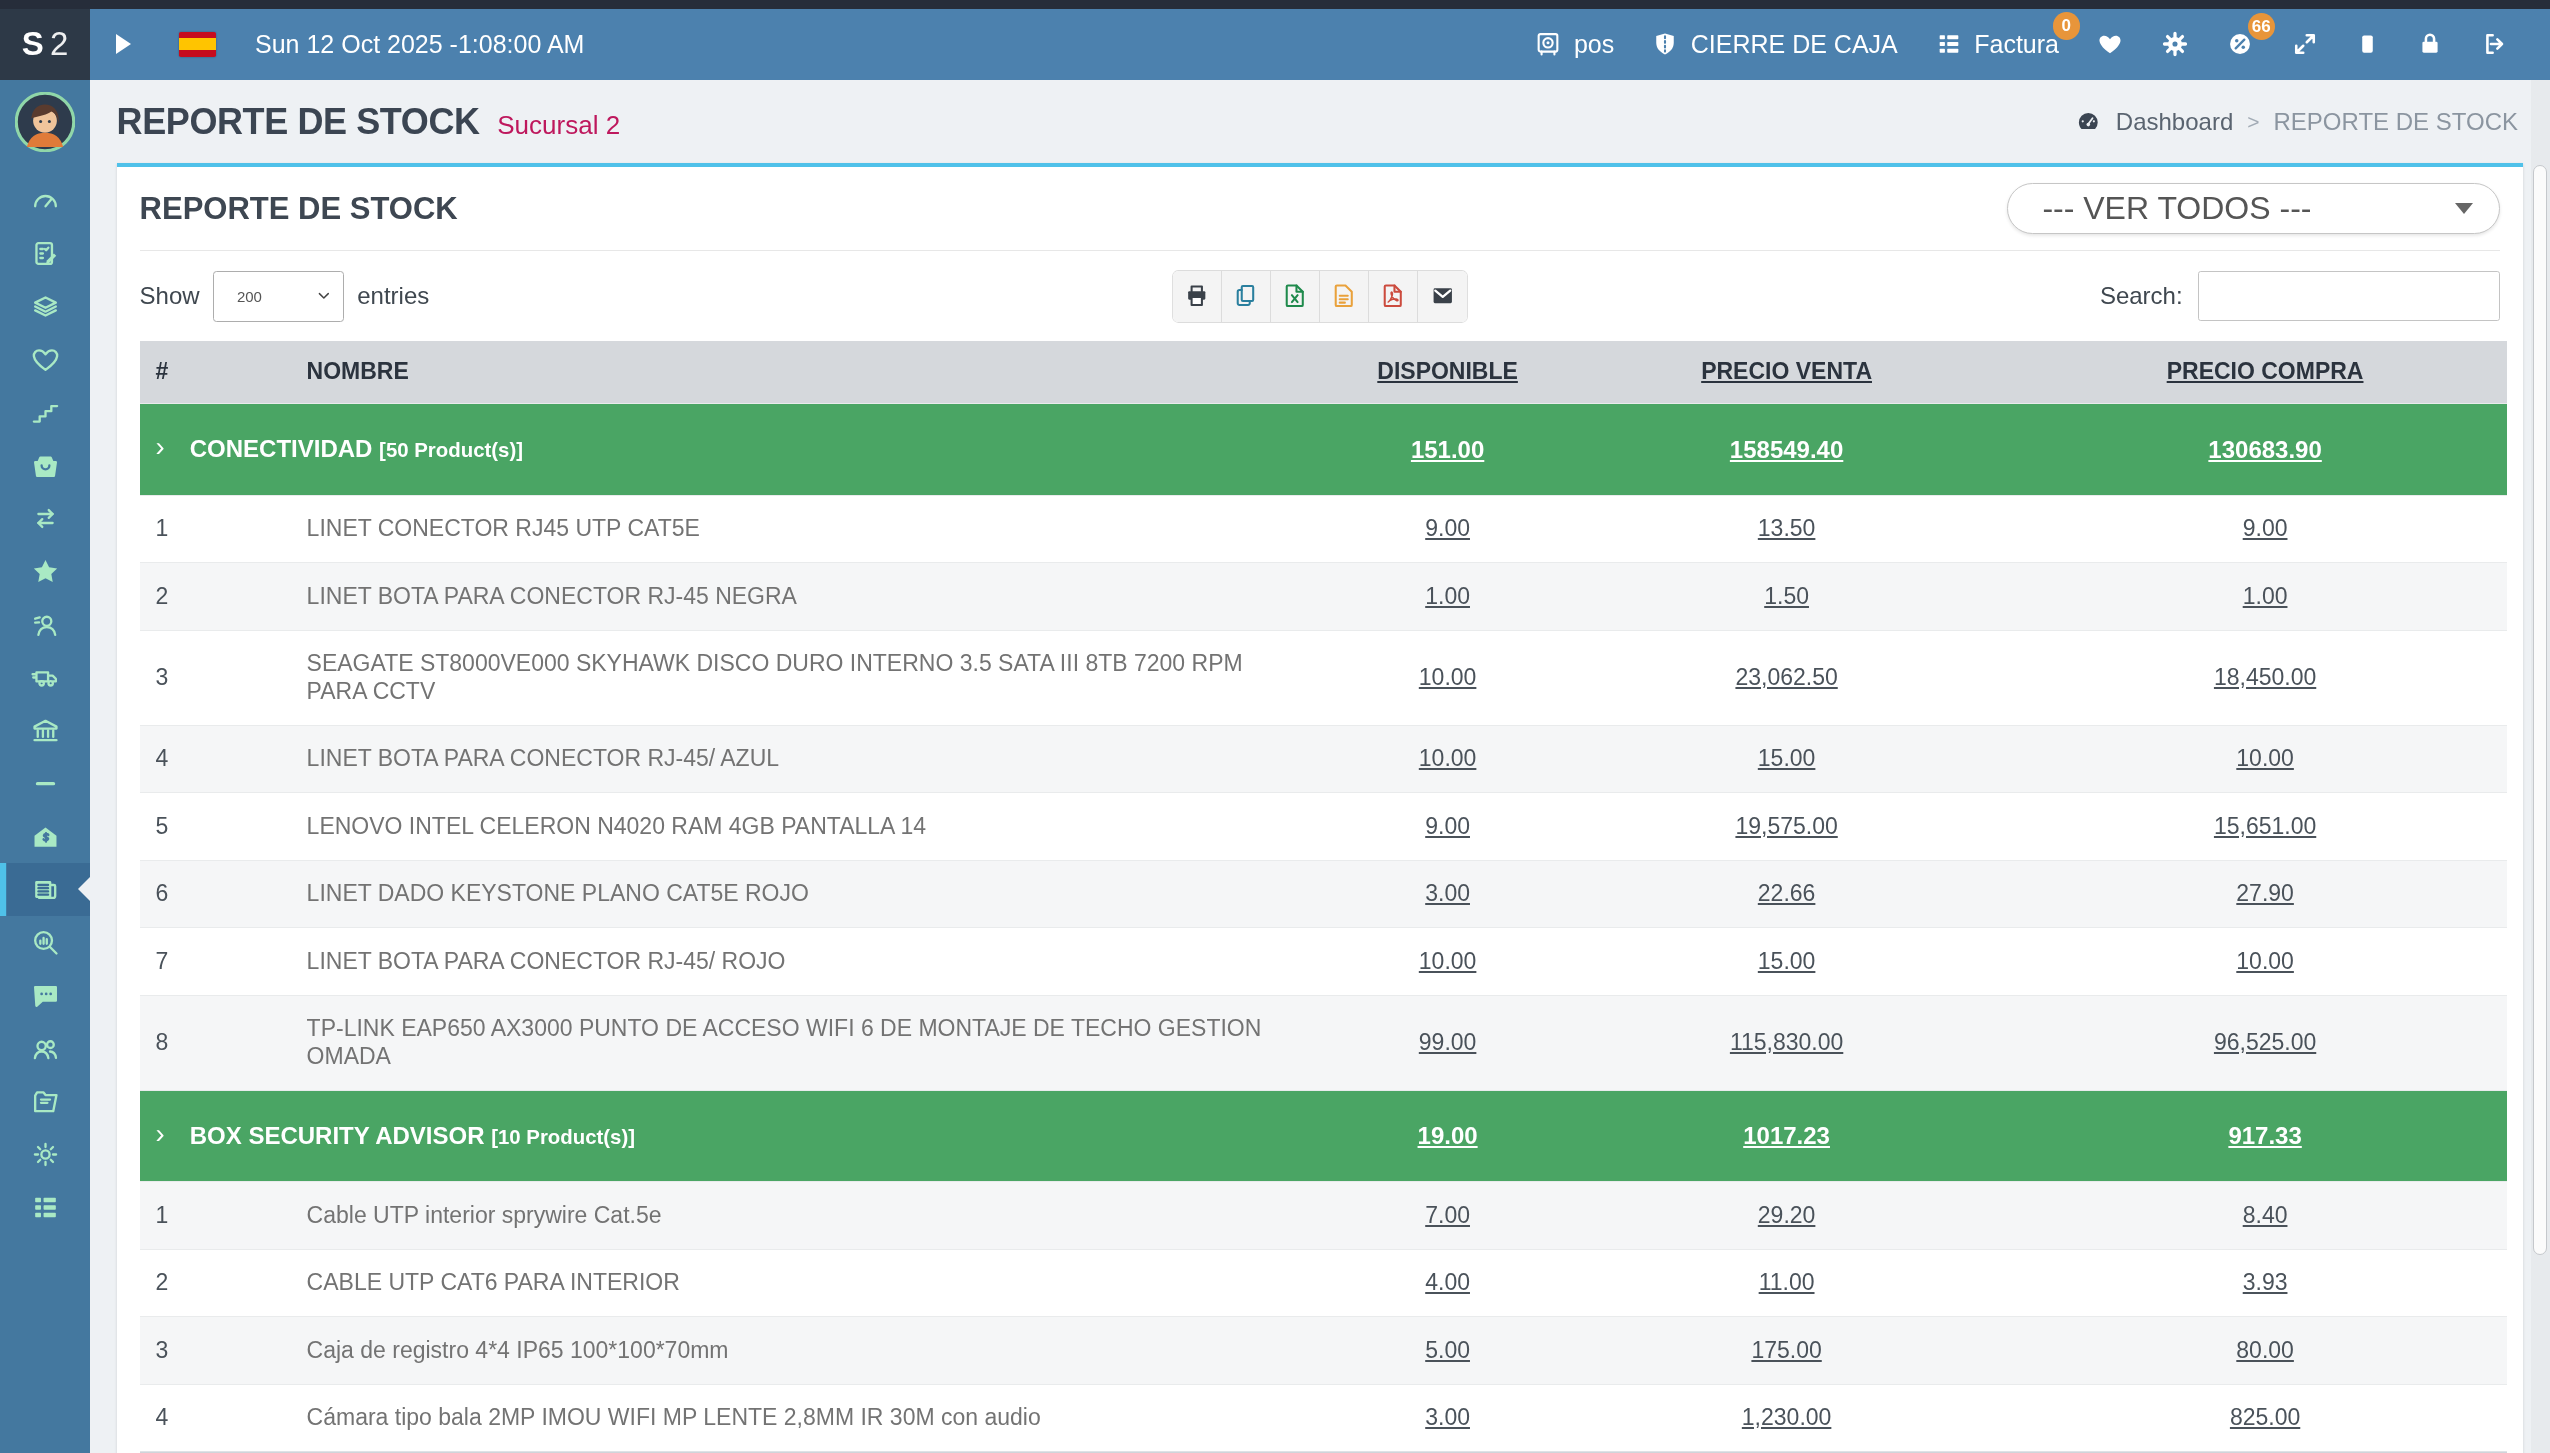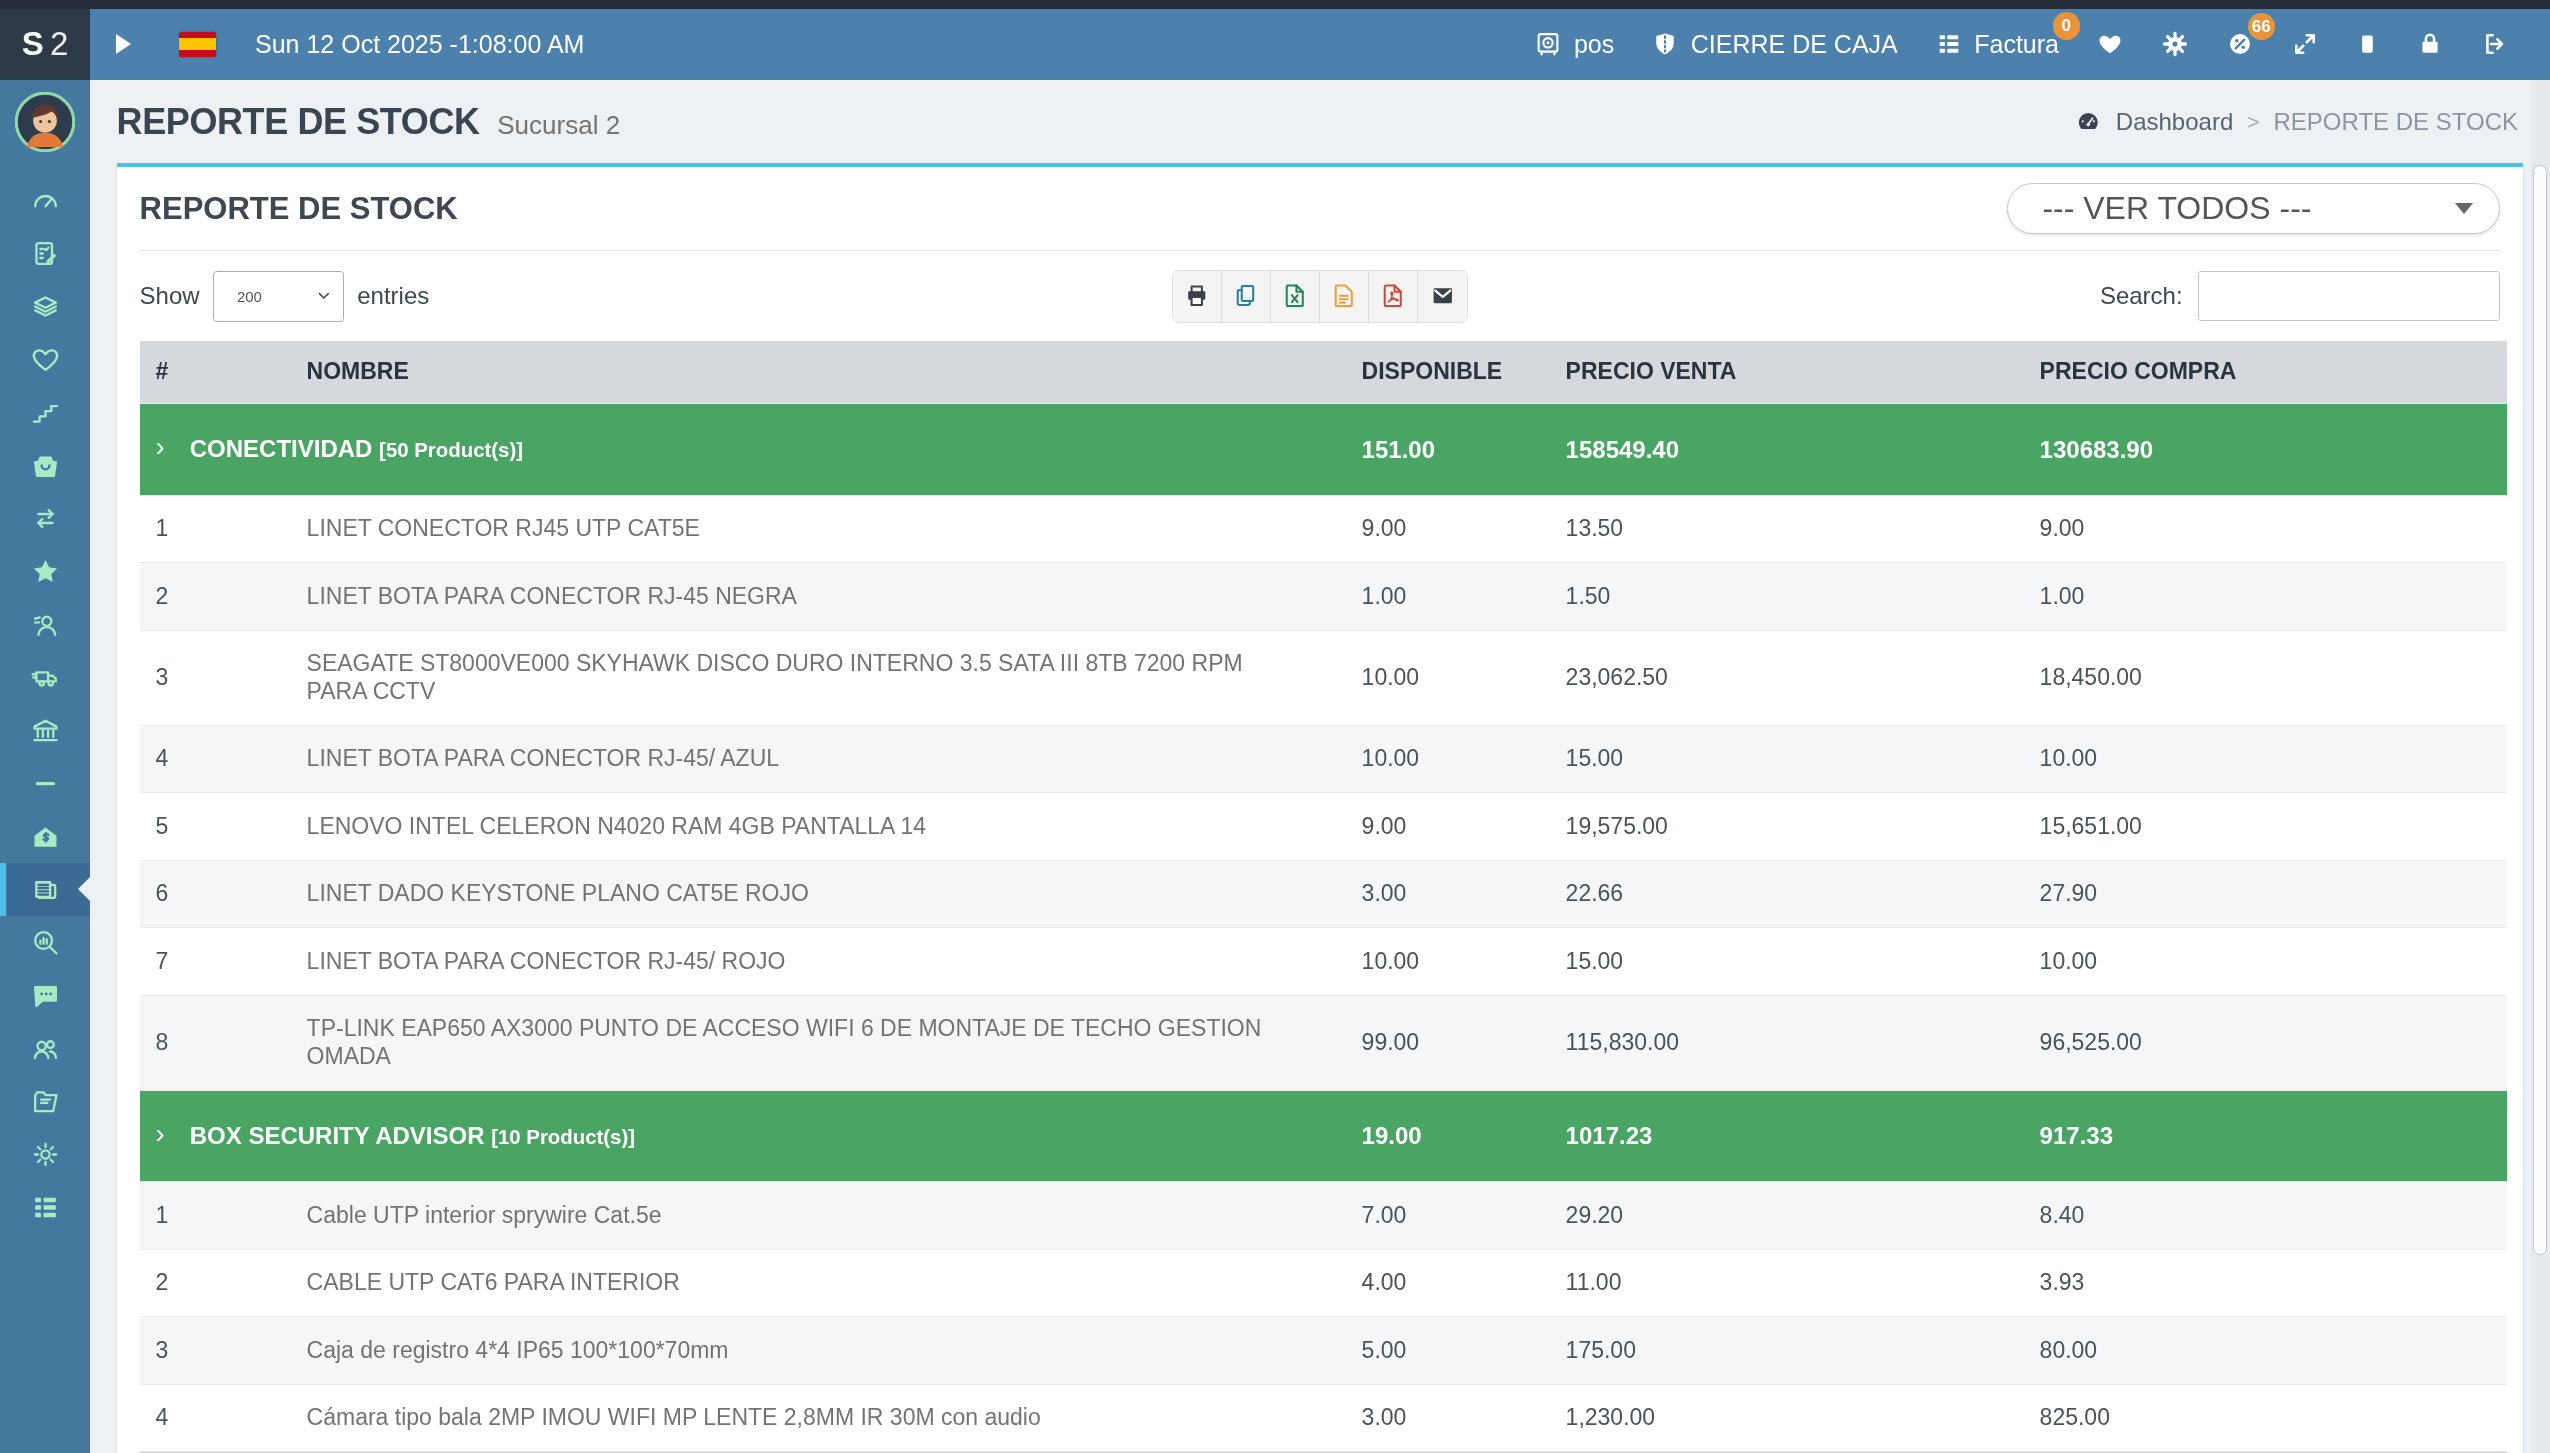--- a/index.html
+++ b/index.html
@@ -37,21 +37,21 @@
   .side-item .icon{width:31px;height:31px;}
   .side-item.active{background:#3a6b94;box-shadow:inset 6.2px 0 0 #4fc1e9;}
   .side-item.active::after{content:"";position:absolute;right:0;top:50%;transform:translateY(-50%);
     border-top:12.4px solid transparent;border-bottom:12.4px solid transparent;border-right:12.4px solid #eef1f4;}
 
   
   .main{position:absolute;top:80px;left:90px;right:0;bottom:0;background:#eef1f4;overflow:hidden;}
   .page-header{height:83px;display:flex;align-items:center;justify-content:space-between;padding:0 32px 0 26.6px;}
   .ph-left{display:flex;align-items:baseline;gap:17.7px;}
   .ph-left h1{font-size:36px;color:#3b4552;font-weight:700;margin:0;letter-spacing:-0.4px;}
-  .subtitle{font-size:26px;color:#737373;}
+  .subtitle{font-size:26px;color:#be185d;}
   .breadcrumb{display:flex;align-items:center;gap:14px;font-size:24px;color:#5a6470;}
   .bc-icon{width:26.6px;height:26.6px;color:#3b4552;}
   .breadcrumb a{color:#5a6470;text-decoration:none;cursor:pointer;}
   .bc-sep{color:#a2abb5;font-size:21px;}
   .bc-current{color:#8b95a0;}
 
   .content{padding:0 26.6px;}
   .panel{background:#fff;border-top:4.4px solid #4fc1e9;box-shadow:0 0.9px 2.7px rgba(0,0,0,.14);padding:0 23px;position:relative;}
   .panel-head{display:flex;align-items:center;justify-content:space-between;padding:16px 0 16px;border-bottom:0.9px solid #e7e7e7;}
   .panel-head h2{font-size:31px;color:#3e4752;font-weight:700;margin:0;}
@@ -68,21 +68,21 @@
   .export-group{display:flex;border-radius:5.3px;overflow:hidden;box-shadow:0 0 0 0.9px #dcdcdc;}
   .export-btn{width:49px;height:51px;background:#f4f4f4;border:none;border-right:0.9px solid #dcdcdc;display:flex;align-items:center;justify-content:center;cursor:pointer;padding:0;}
   .export-btn:last-child{border-right:none;}
   .export-btn .icon{width:27.5px;height:27.5px;}
   .search-ctrl{flex:1;display:flex;align-items:center;justify-content:flex-end;gap:15px;font-size:24px;color:#3f474f;}
   .search-ctrl input{width:276px;height:48px;border:0.9px solid #c4c4c4;border-radius:2.7px;font-size:23px;padding:0 12.4px;font-family:inherit;background:#fff;}
 
   
   .stock-table{width:100%;border-collapse:collapse;table-layout:fixed;margin-top:5.3px;}
   .stock-table thead th{background:#d5d8dc;color:#2b333e;font-size:23px;font-weight:700;text-align:left;padding:17.7px 16px;cursor:pointer;}
-  .stock-table th.num,.stock-table td.num{text-align:left;}
+  .stock-table th.num,.stock-table td.num{text-align:center;text-decoration:underline;}
   .stock-table tbody td{font-size:23px;color:#4a525a;padding:19.5px 16px;border-top:0.9px solid #e9ebec;line-height:27.5px;vertical-align:middle;}
   .stock-table tbody td.name{padding-right:62px;}
   .stock-table tbody tr{background:#fff;}
   .stock-table tbody tr:nth-child(odd){background:#f5f6f7;}
   .stock-table tbody tr.group-row td{background:#4aa564;color:#fff;font-weight:700;font-size:24px;padding:30px 16px;margin-top:31px;}
   .chev{margin-right:25px;font-size:27.5px;font-weight:400;display:inline-block;transform:translateY(-0.9px);}
   .gcount{font-size:20.4px;}
   .idx{color:#3f474f;}
   .plink{color:#737373;text-decoration:none;cursor:pointer;}
   .stock-table tfoot td{background:#cfd4da;color:#2b333e;font-weight:700;font-size:23px;padding:17.7px 16px;border-top:0.9px solid #dfe2e6;}

